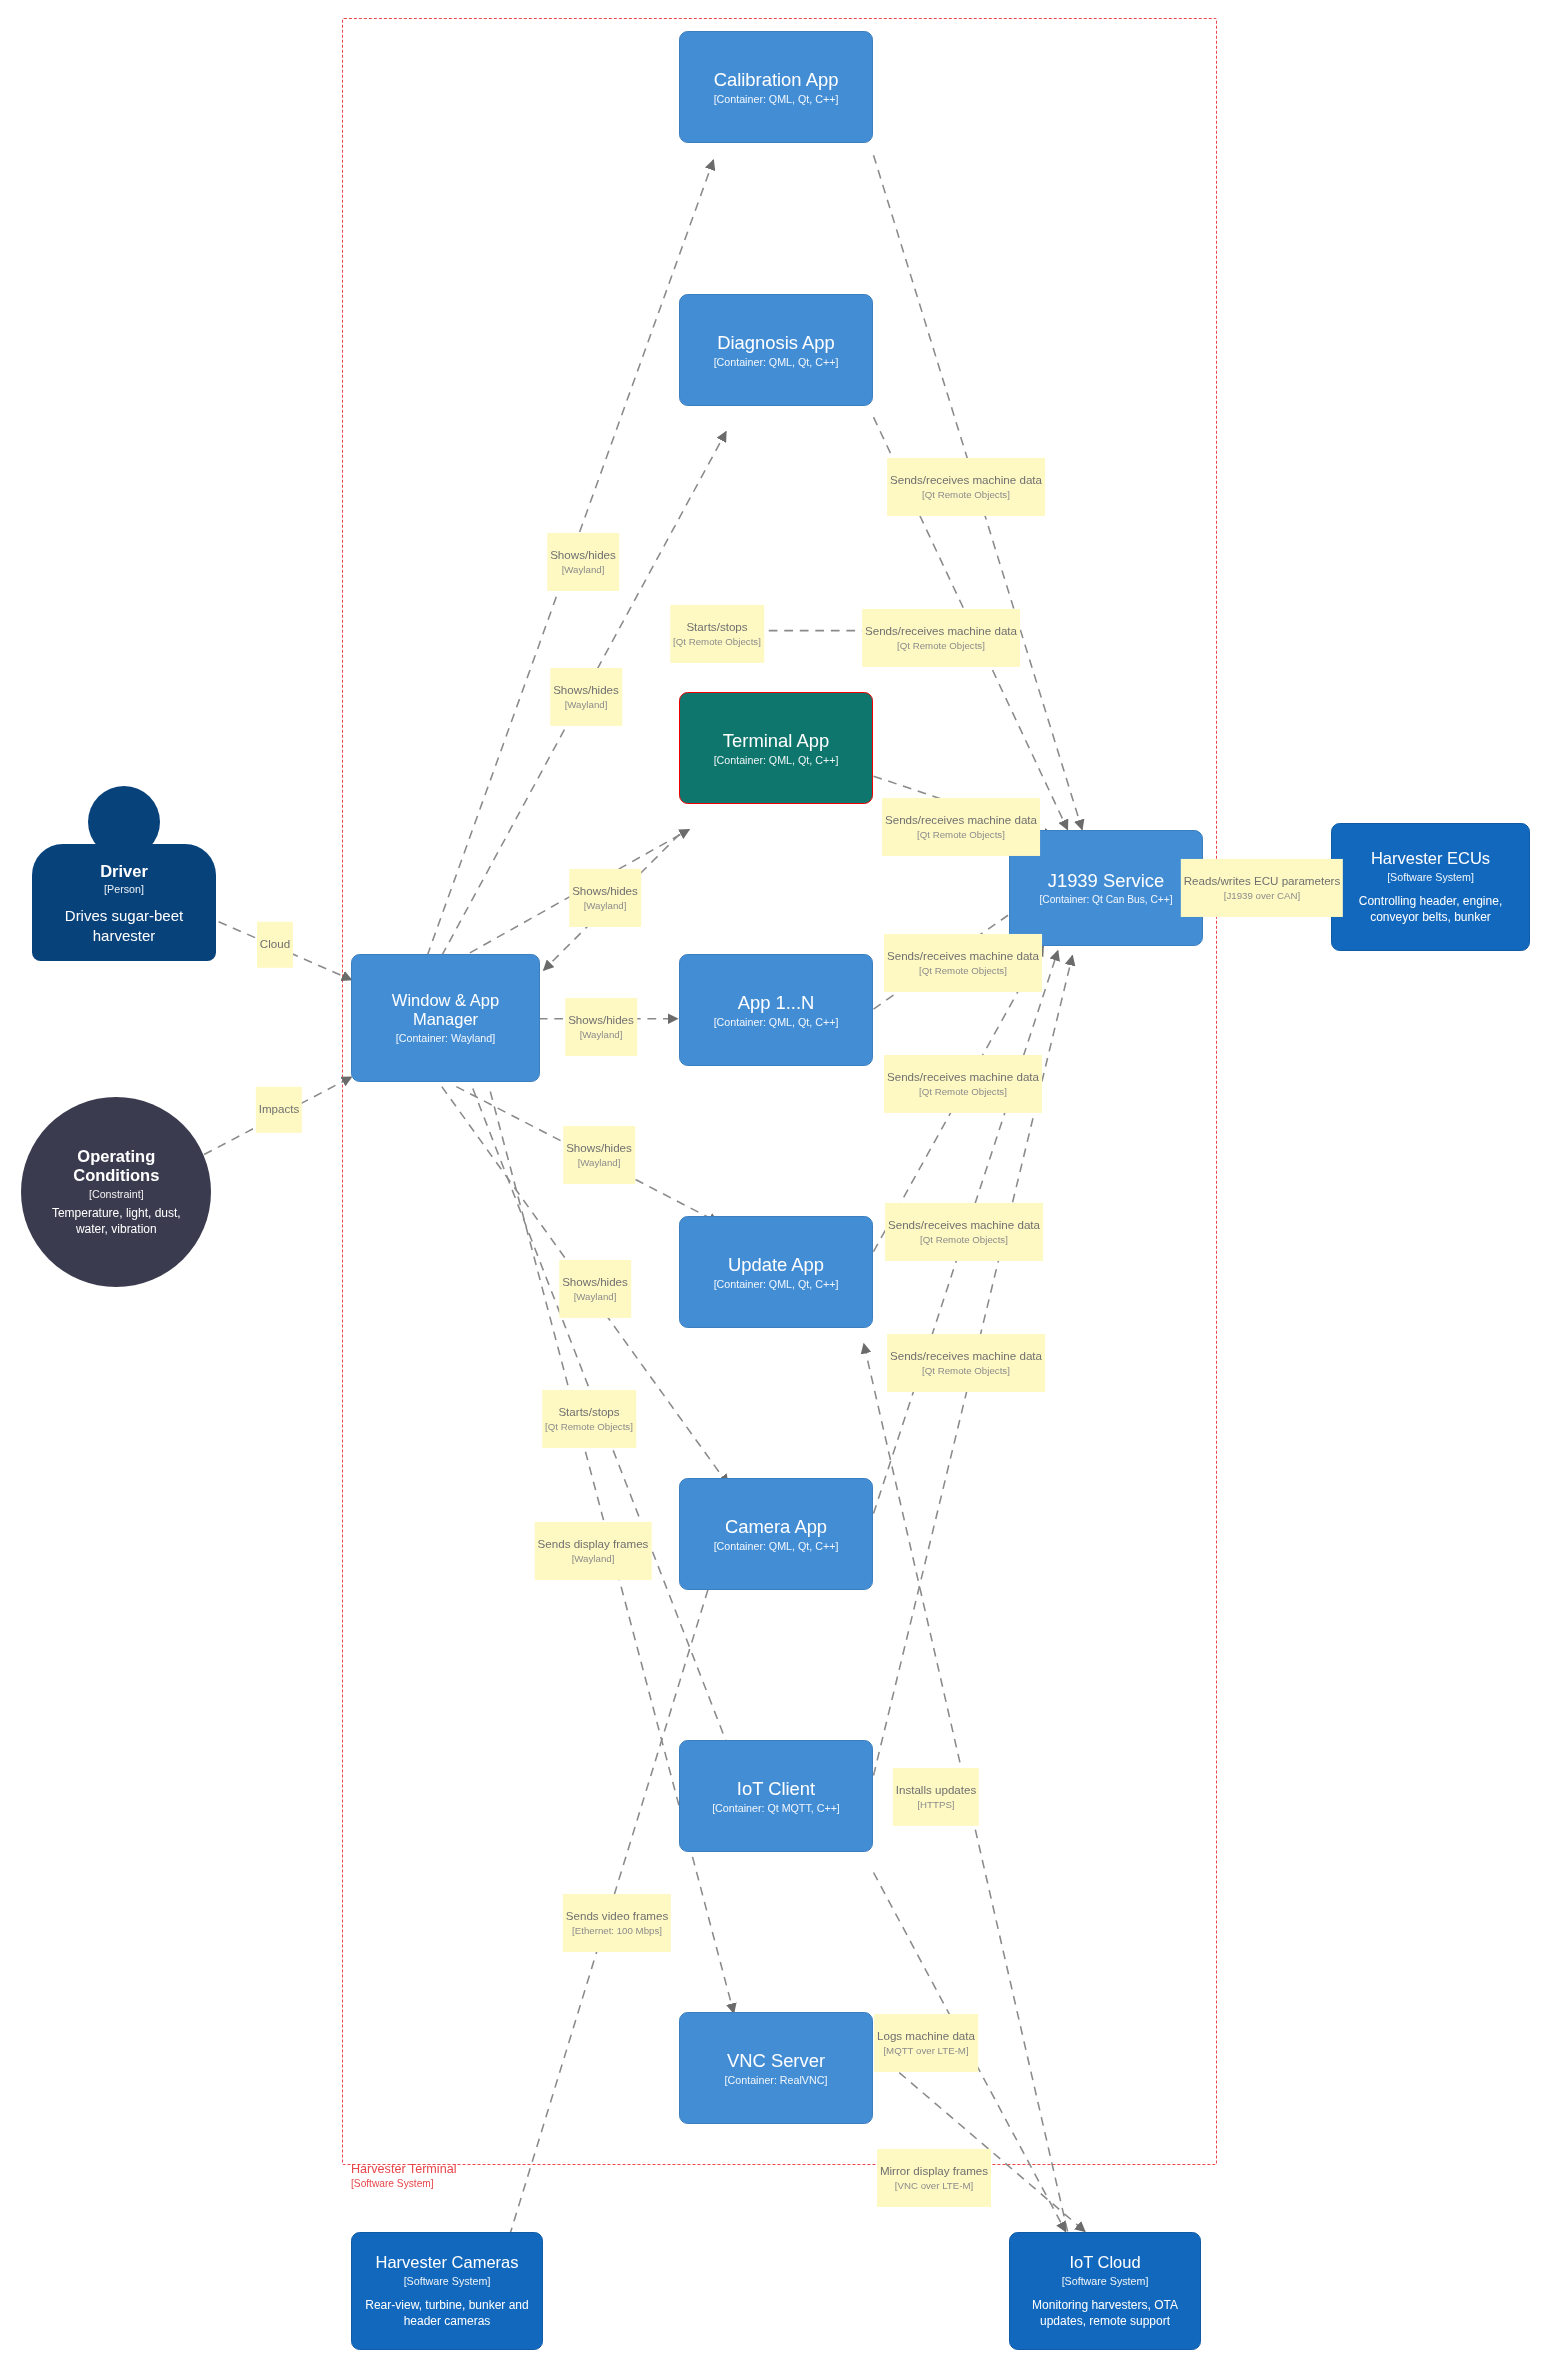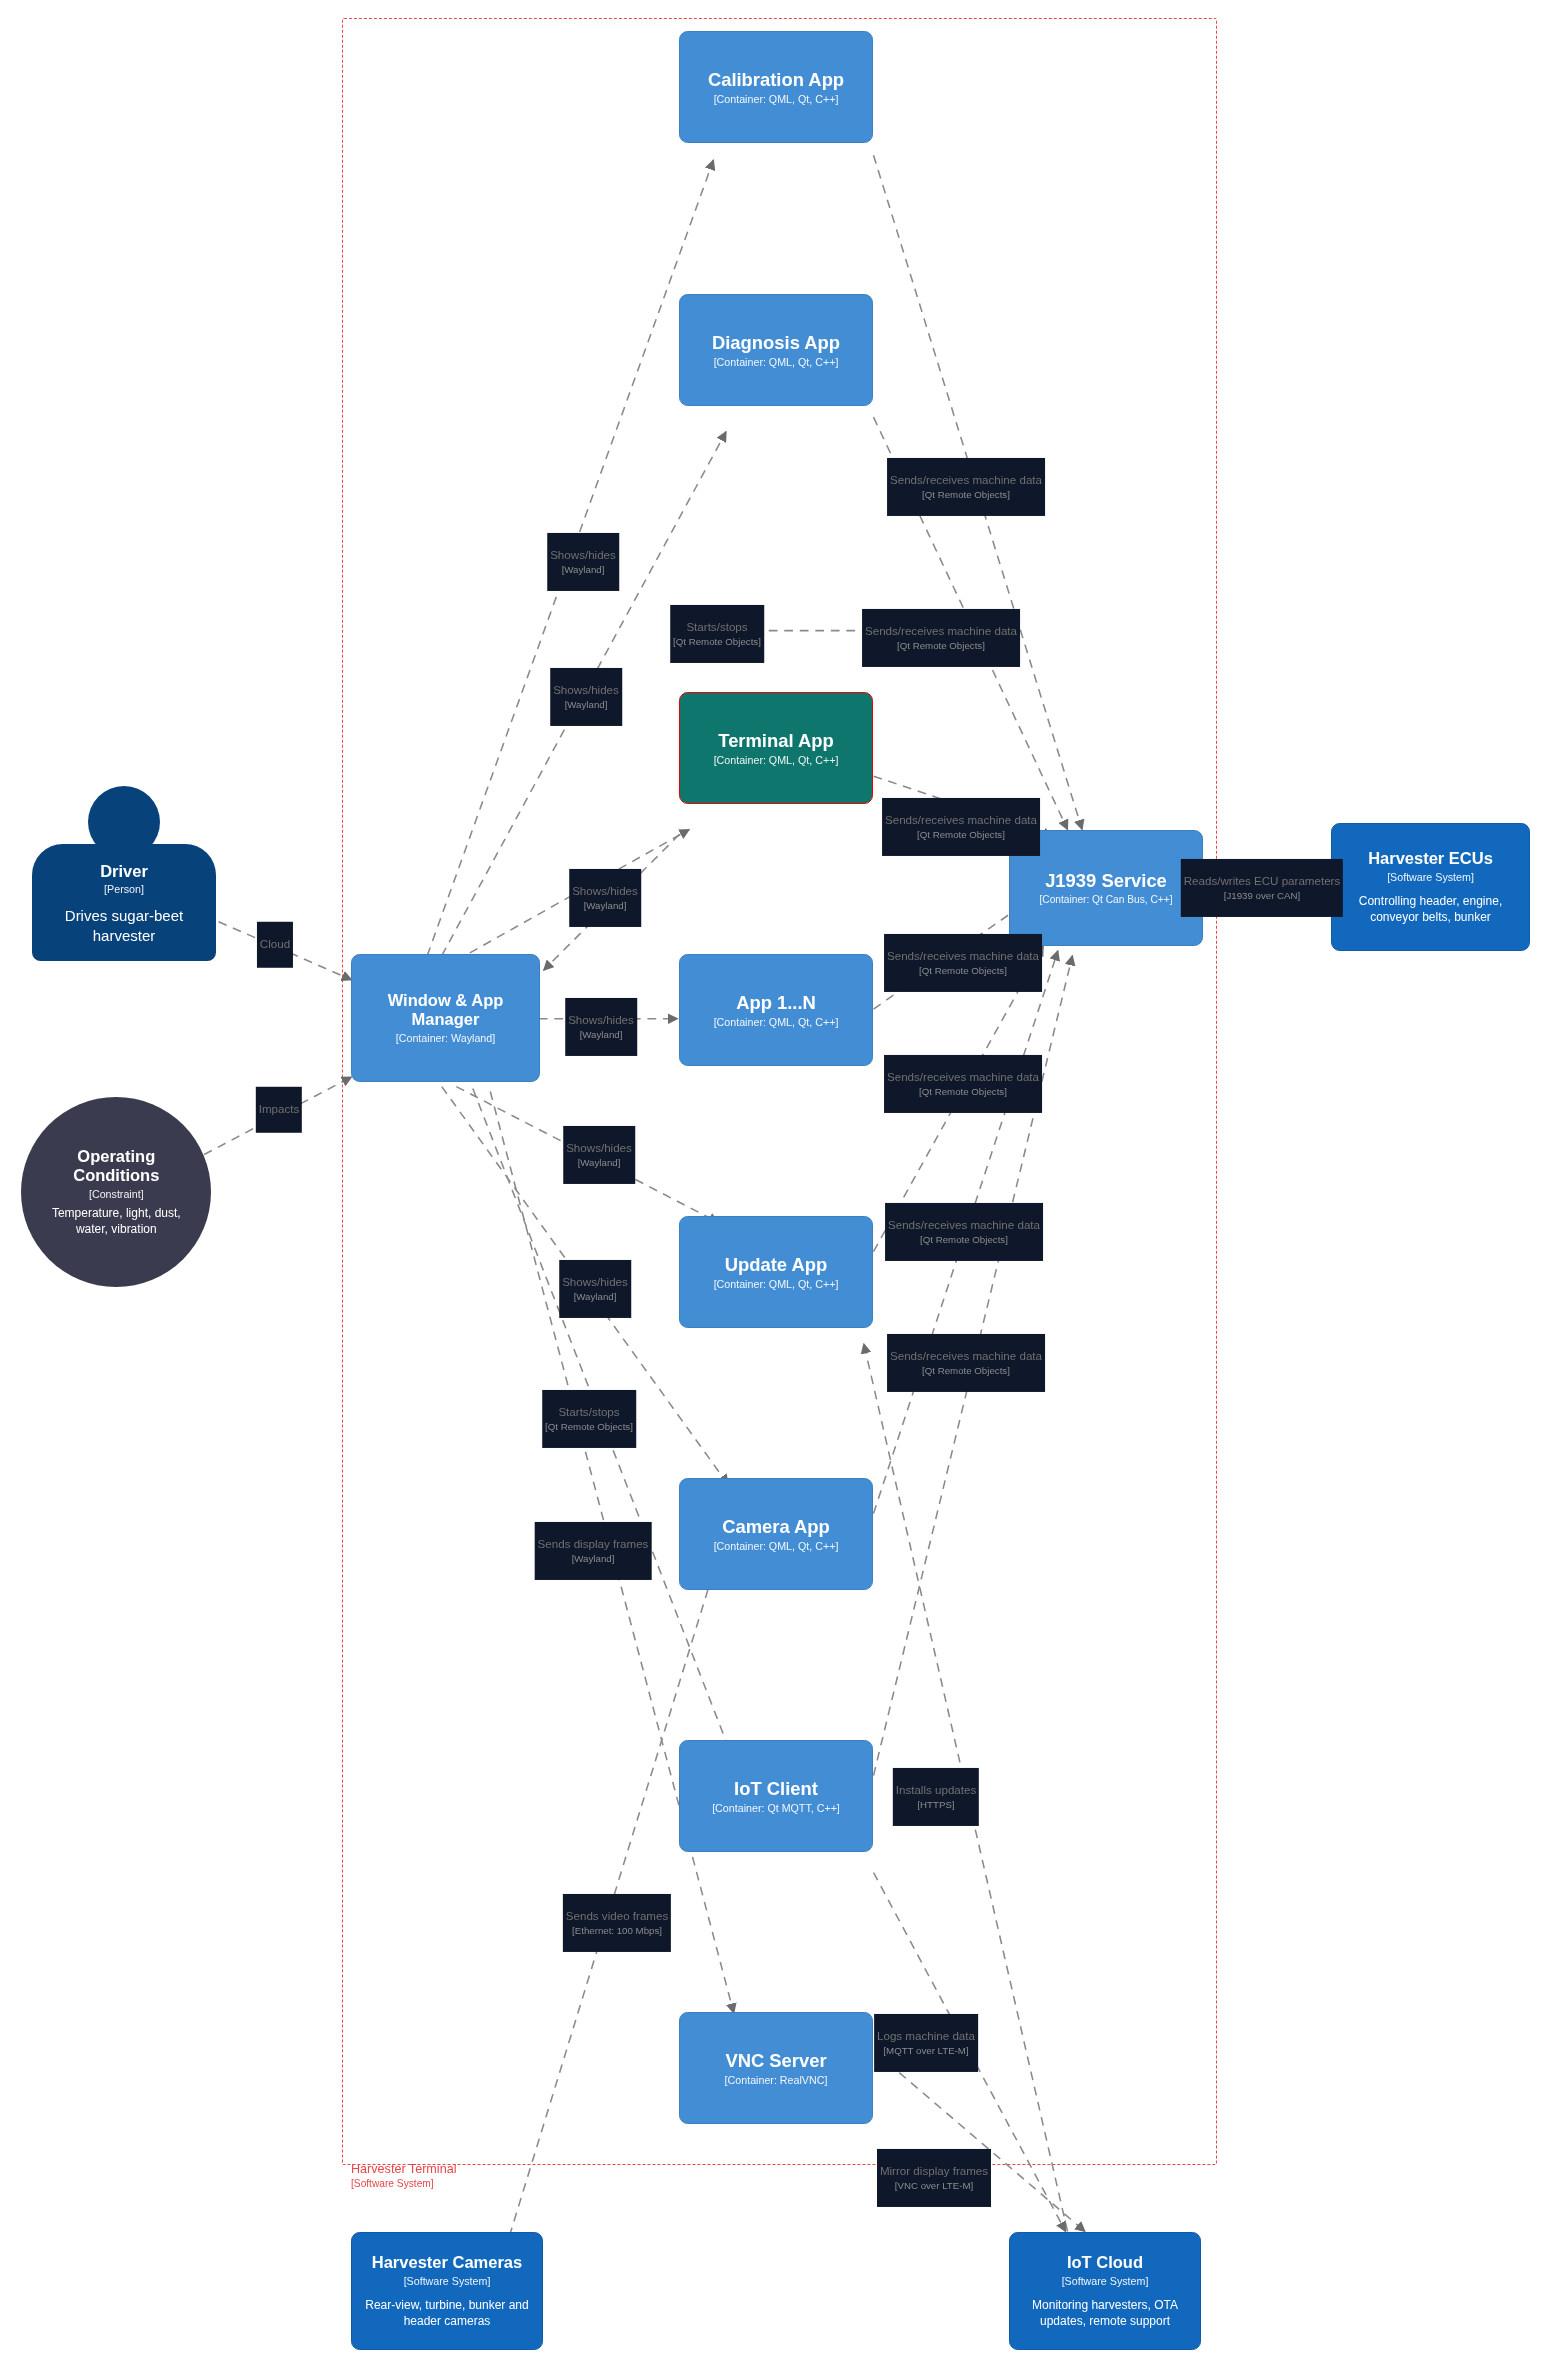--- a/index.html
+++ b/index.html
@@ -3,21 +3,21 @@
 <meta charset="utf-8">
 <style>
   html,body{margin:0;padding:0;background:#ffffff;}
   body{font-family:"Liberation Sans","DejaVu Sans",sans-serif;}
   #canvas{position:relative;width:1553px;height:2377px;background:#ffffff;overflow:hidden;}
   svg.edges{position:absolute;left:0;top:0;width:1553px;height:2377px;pointer-events:none;}
 
   .node{position:absolute;box-sizing:border-box;display:flex;flex-direction:column;
         align-items:center;justify-content:center;text-align:center;color:#ffffff;
         border-radius:8.7px;padding:7.8px 9.7px;}
-  .node .n-title{font-weight:bold;line-height:1.15;}
+  .node .n-title{font-weight:normal;line-height:1.15;}
   .node .n-type{font-size:10.7px;line-height:1.2;opacity:.92;margin-top:2.9px;}
   .node .n-desc{font-size:12px;line-height:1.3;margin-top:10.7px;}
 
   .container-node{background:#438DD5;border:1px solid #3c7fc0;}
   .container-node .n-title{font-size:18.4px;}
   .system-node{background:#1168BD;border:1px solid #0f5ba6;}
   .system-node .n-title{font-size:18.4px;}
   .focus-node{background:#0f766e;border:1px solid #ee0000;}
   .focus-node .n-title{font-size:18.4px;}
 
@@ -44,21 +44,21 @@
   #boundary{position:absolute;border:1.9px dashed #E8464A;border-radius:1.9px;
             background:transparent;}
   #boundary-label{position:absolute;color:#E8464A;font-size:12px;line-height:1.25;
                   text-align:left;}
   #boundary-label .bl-title{font-size:12.6px;}
   #boundary-label .bl-type{font-size:10.2px;}
 
   
   .elabel{position:absolute;color:#707070;font-size:11.6px;text-align:center;
           line-height:1.25;transform:translate(-50%,-50%);white-space:pre-line;
-          background:#0f172a;padding:1px 2.9px;}
+          background:#fef9c3;padding:1px 2.9px;}
   .elabel .tech{display:block;font-size:9.7px;color:#8c8c8c;line-height:1.2;margin-top:1px;}
 </style>
 </head>
 <body>
 
 <div id="canvas">
 
   <div id="boundary" style="left:342px;top:17.5px;width:873px;height:2145px;"></div>
   <div id="boundary-label" style="left:351px;top:2162px;">
     <div class="bl-title">Harvester Terminal</div>

